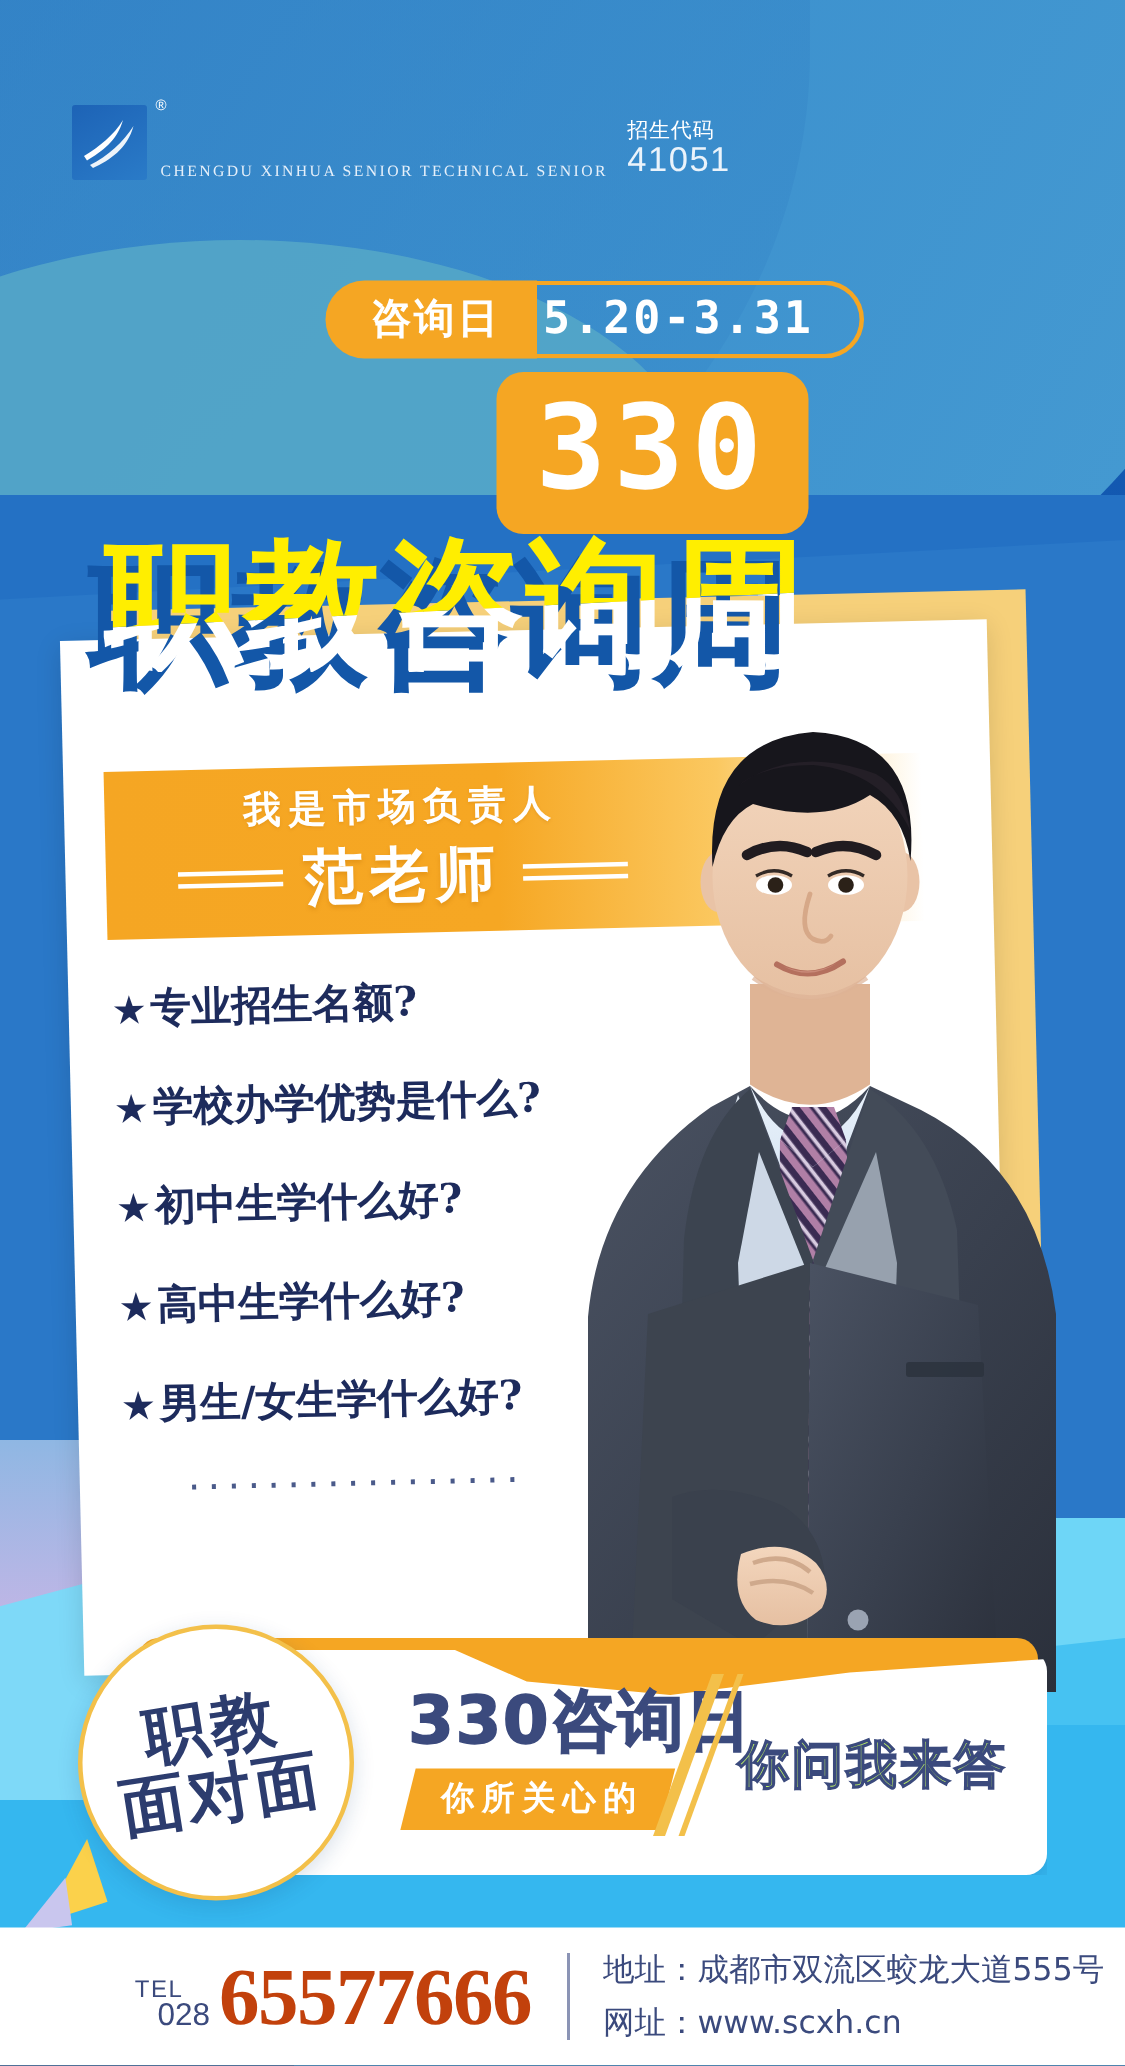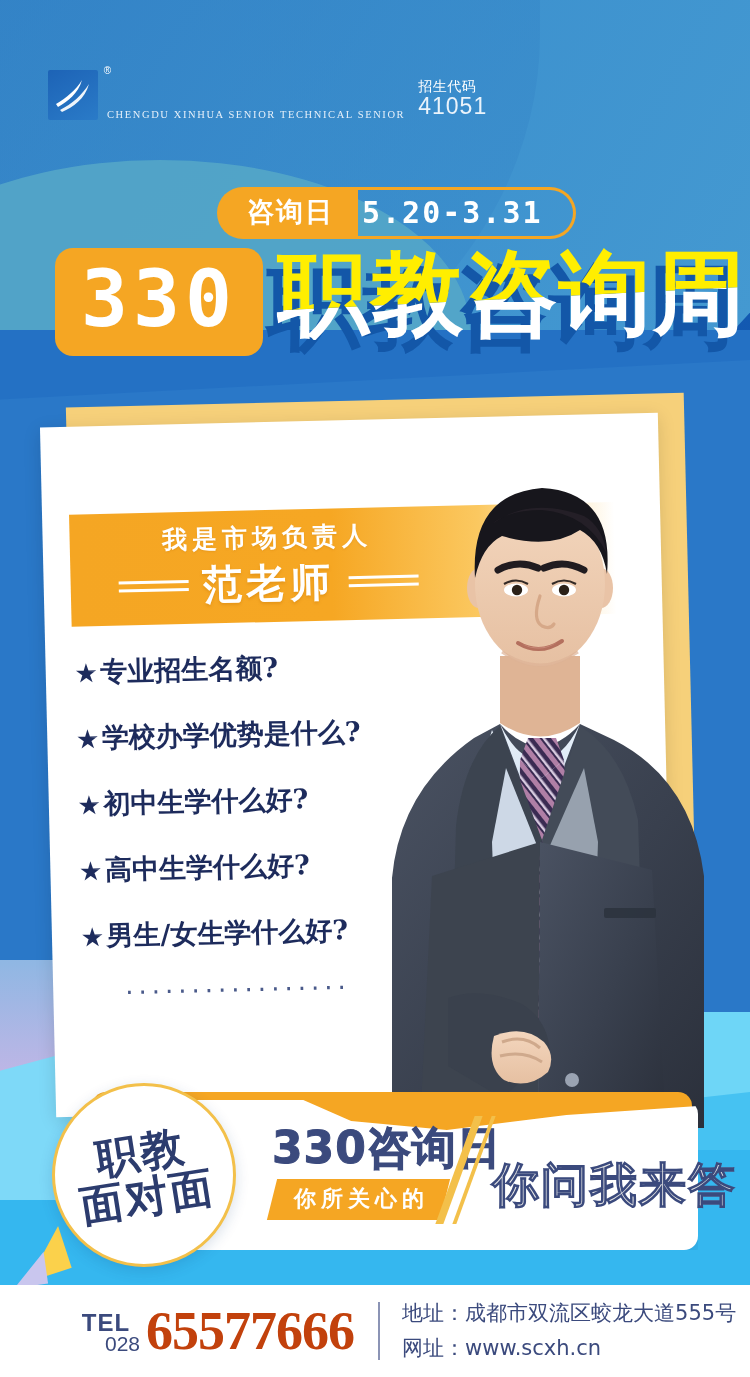--- a/index.html
+++ b/index.html
@@ -158,21 +158,21 @@
     font-size:30px; font-weight:bold;
     letter-spacing:2px;
     padding:5px 30px 6px 26px;
     margin-left:-22px;
     font-family:"DejaVu Sans Mono","Liberation Mono",monospace;
   }
 
   
   .title-row {
     position:absolute; left:55px; top:248px;
-    display:flex; align-items:flex-start; z-index:30;
+    display:flex; align-items:flex-end; z-index:30;flex-direction:column;
   }
   .t330 {
     background:#F5A623;
     border-radius:18px;
     color:#fff;
     font-size:78px; font-weight:bold;
     letter-spacing:5px;
     padding:6px 26px 12px 26px;
     font-family:"DejaVu Sans Mono","Liberation Mono",monospace;
   }
@@ -342,40 +342,40 @@
     transform:skewX(-20deg);
   }
   .bb-slash2 {
     position:absolute; left:472px; top:34px;
     width:4px; height:108px;
     background:#F3C04A;
     transform:skewX(-20deg);
   }
   .bb-ask {
     position:absolute; left:492px; top:72px;
-    color:#e5e5e5; font-size:47px; font-weight:bold; letter-spacing:2px;
+    color:#bef264; font-size:34px; font-weight:bold; letter-spacing:2px;
     font-family:Liberation Sans, sans-serif;
     -webkit-text-stroke:1px #3b4a7d;
     white-space:nowrap;
   }
 
   
   .footer {
     position:absolute; left:0; bottom:0; width:750px; height:92px;
     background:#fff; z-index:40;
     display:flex; align-items:center;
   }
   .ft-tel {
     display:flex; align-items:flex-end; margin-left:72px;
   }
   .ft-tel-label {
     line-height:1; color:#3b4a7d; text-align:center; margin-right:6px; padding-bottom:4px;
     font-family:"Liberation Sans",sans-serif;
   }
-  .ft-tel-label .t1 { font-size:24px; display:block; letter-spacing:1px;font-weight:bold; }
+  .ft-tel-label .t1 { font-size:16px; display:block; letter-spacing:1px; }
   .ft-tel-label .t2 { font-size:21px; display:block; letter-spacing:0px; margin-top:-2px;margin-left:33px;}
   .ft-tel-num {
     color:#c2410c; font-size:54px; font-weight:bold; line-height:1;
     letter-spacing:-1px;
     font-family:Liberation Serif, serif;
   }
   .ft-div {
     width:2px; height:58px; background:#8b94b5; margin-left:24px; margin-right:22px;
   }
   .ft-info { color:#3b4a7d; font-size:21px; line-height:1.65;

